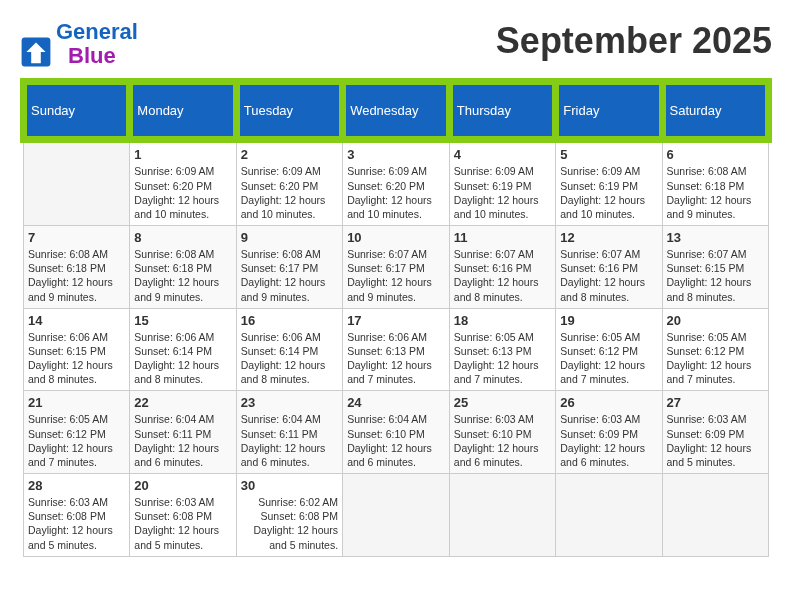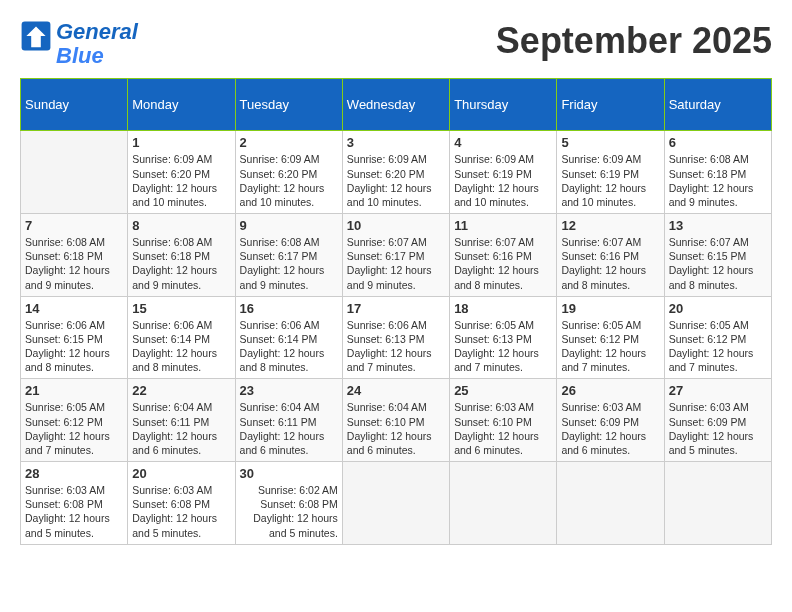--- a/index.html
+++ b/index.html
@@ -11,22 +11,21 @@
       padding: 20px;
     }
     .header {
       display: flex;
       justify-content: space-between;
       align-items: flex-start;
       margin-bottom: 10px;
     }
     .logo {
       display: flex;
-      align-items: flex-start;
-      font-style: italic;
+      align-items: flex-end;
     }
     .logo-text {
       font-size: 22px;
       font-weight: bold;
       color: #333;
       line-height: 1.1;
     }
     .logo-text span {
       color: #1565c0;
     }
@@ -52,21 +51,21 @@
       border-collapse: collapse;
       font-size: 11px;
     }
     thead tr th {
       background-color: #1565c0;
       color: #fff;
       padding: 18px 4px;
       text-align: left;
       font-size: 13px;
       font-weight: normal;
-      border: 1px solid #84cc16;
+      border: 7px solid #84cc16;
     }
     tbody tr td {
       border: 1px solid #ccc;
       vertical-align: top;
       padding: 4px;
       min-height: 80px;
       height: 80px;
       width: 107px;
     }
     .day-num {
@@ -95,21 +94,21 @@
 <body>
 
 <div class="header">
   <div class="logo">
     <svg class="logo-icon" viewBox="0 0 40 40">
       <rect x="2" y="2" width="36" height="36" rx="4" fill="#1565c0"></rect>
       <polygon points="20,8 32,20 26,20 26,34 14,34 14,20 8,20" fill="white"></polygon>
     </svg>
     <div class="logo-text">
       <div><span>General</span></div>
-      <div><span style="color:#3b82f6;">Blue</span></div>
+      <div><span style="color:#a21caf;margin-left:12px;">Blue</span></div>
     </div>
   </div>
   <div class="title-block">
     <div class="month-title">September 2025</div>
   </div>
 </div>
 
 <table>
   <thead>
     <tr>

